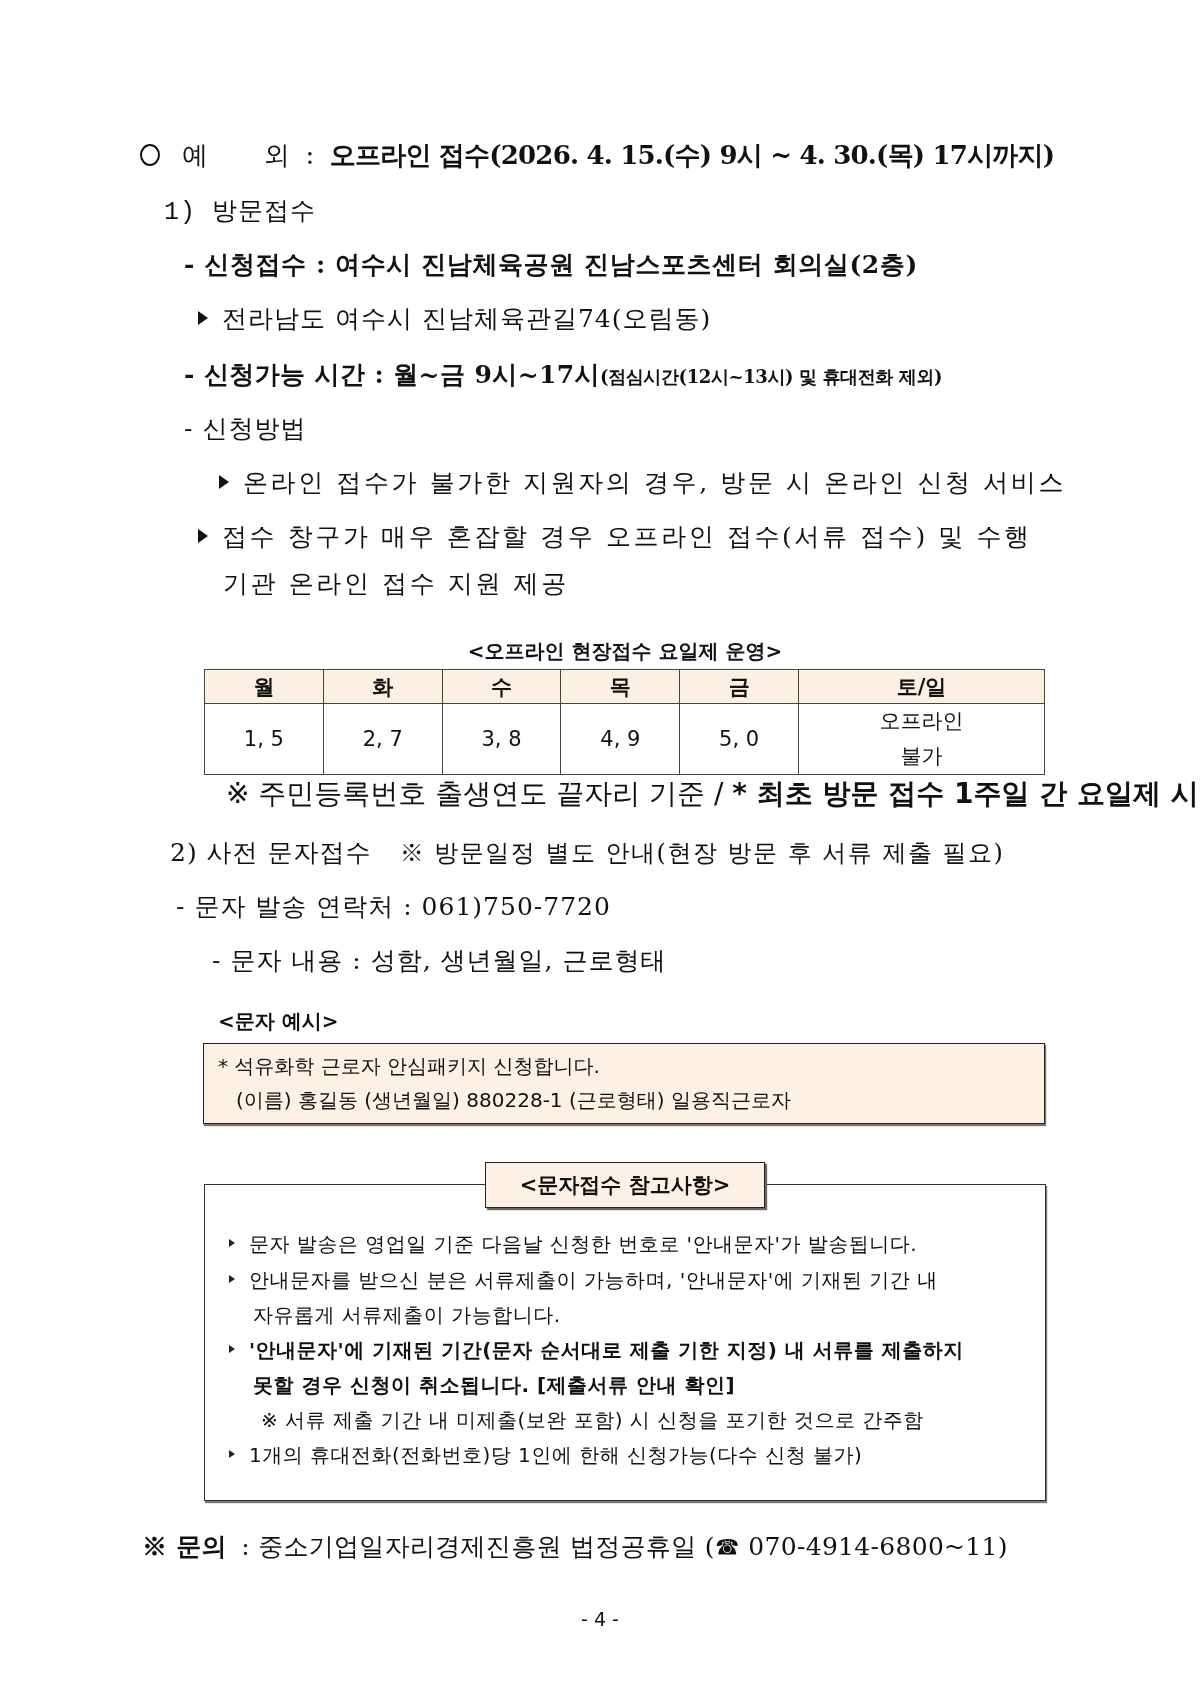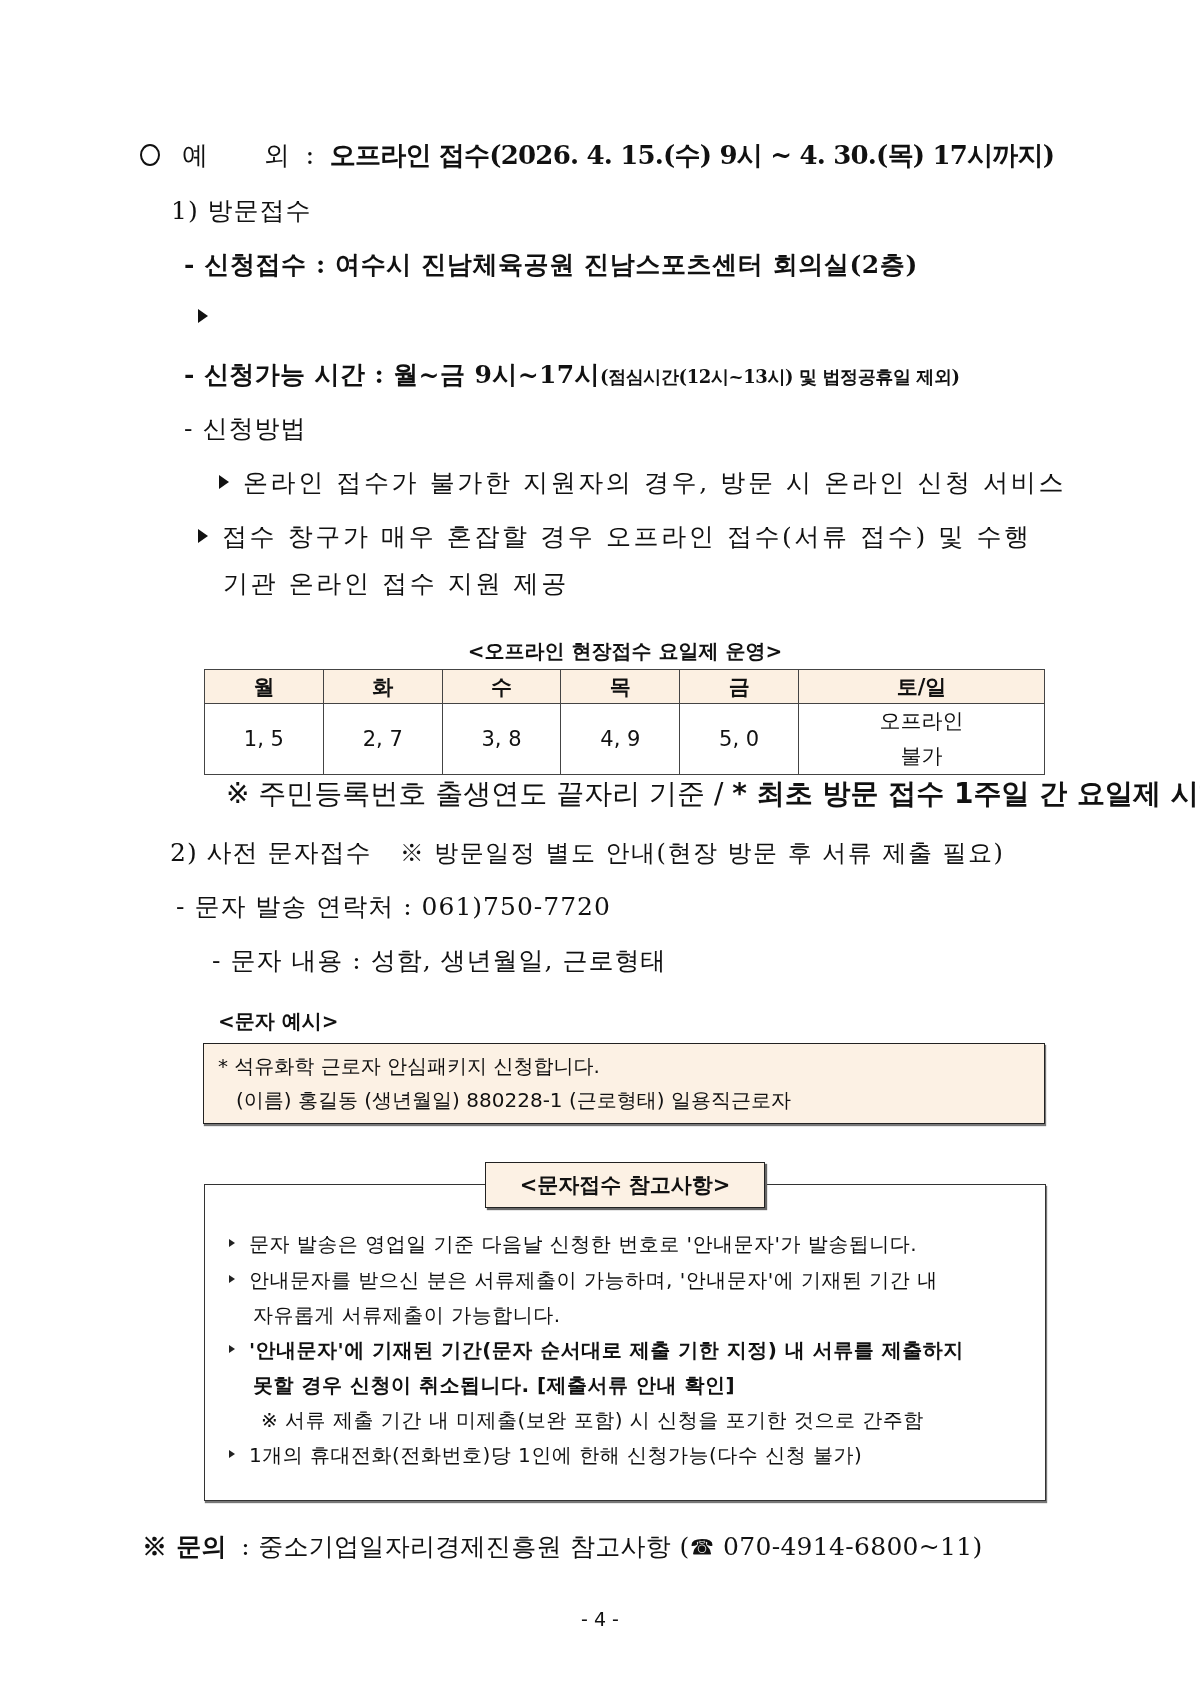--- a/index.html
+++ b/index.html
@@ -53,27 +53,27 @@
   </style>
 </head>
 <body>
 
 <div class="abs l1" style="left:140px; top:138px;">
   <span class="circle"></span><span>예</span><span style="display:inline-block;width:56px;"></span><span>외</span>
   <span style="margin:0 8px;">:</span>
   <span class="b" style="letter-spacing:-0.8px;">오프라인 접수(2026. 4. 15.(수) 9시 ~ 4. 30.(목) 17시까지)</span>
 </div>
 
-<div class="abs l2" style="left:171px; top:194px;">1) 방문접수</div>
+<div class="abs l2" style="left:164px; top:194px;font-family:Liberation Mono, monospace;">1) 방문접수</div>
 <div class="abs l2 b" style="left:184px; top:248px; letter-spacing:0.6px;">- 신청접수 : 여수시 진남체육공원 진남스포츠센터 회의실(2층)</div>
 <div class="abs l2" style="left:198px; top:302px;">
-  <span class="tri"></span>
+  <span class="tri"></span><span>전라남도 여수시 진남체육관길74(오림동)</span>
 </div>
 <div class="abs" style="left:184px; top:358px;">
-  <span class="l2 b" style="letter-spacing:0.4px;">- 신청가능 시간 : 월~금 9시~17시</span><span class="small b" style="letter-spacing:-0.4px;">(점심시간(12시~13시) 및 법정공휴일 제외)</span>
+  <span class="l2 b" style="letter-spacing:0.4px;">- 신청가능 시간 : 월~금 9시~17시</span><span class="small b" style="letter-spacing:-0.4px;">(점심시간(12시~13시) 및 휴대전화 제외)</span>
 </div>
 <div class="abs l2" style="left:184px; top:412px;">- 신청방법</div>
 <div class="abs l2" style="left:198px; top:466px; letter-spacing:2.6px;padding-left:21px;">
   <span class="tri"></span><span>온라인 접수가 불가한 지원자의 경우, 방문 시 온라인 신청 서비스</span>
 </div>
 <div class="abs l2" style="left:198px; top:520px; letter-spacing:2.6px;">
   <span class="tri"></span><span>접수 창구가 매우 혼잡할 경우 오프라인 접수(서류 접수) 및 수행</span>
 </div>
 <div class="abs l2" style="left:223px; top:567px; letter-spacing:2.6px;">기관 온라인 접수 지원 제공</div>
 
@@ -124,16 +124,16 @@
   <div class="note-line" style="top:46px;"><span class="tri-s"></span><span>문자 발송은 영업일 기준 다음날 신청한 번호로 '안내문자'가 발송됩니다.</span></div>
   <div class="note-cont" style="top:117px;">자유롭게 서류제출이 가능합니다.</div>
   <div class="note-line b" style="top:152px;"><span class="tri-s"></span><span>'안내문자'에 기재된 기간(문자 순서대로 제출 기한 지정) 내 서류를 제출하지</span></div>
   <div class="note-cont b" style="top:187px;">못할 경우 신청이 취소됩니다. [제출서류 안내 확인]</div>
   <div class="note-cont" style="top:222px; left:56px;">※ 서류 제출 기간 내 미제출(보완 포함) 시 신청을 포기한 것으로 간주함</div>
   <div class="note-line" style="top:257px;"><span class="tri-s"></span><span>1개의 휴대전화(전화번호)당 1인에 한해 신청가능(다수 신청 불가)</span></div>
 </div>
 
 <div class="abs l2" style="left:142px; top:1530px; letter-spacing:0.3px;">
   <span class="b">※ 문의</span>
-  <span style="margin-left:6px;">: 중소기업일자리경제진흥원 참고사항 (</span><span>☎</span><span> 070-4914-6800~11)</span>
+  <span style="margin-left:6px;">: 중소기업일자리경제진흥원 법정공휴일 (</span><span>☎</span><span> 070-4914-6800~11)</span>
 </div>
 
 <div class="abs sans" style="left:0; width:1200px; text-align:center; top:1608px; font-size:19px;">- 4 -</div>
 
 </body></html>

